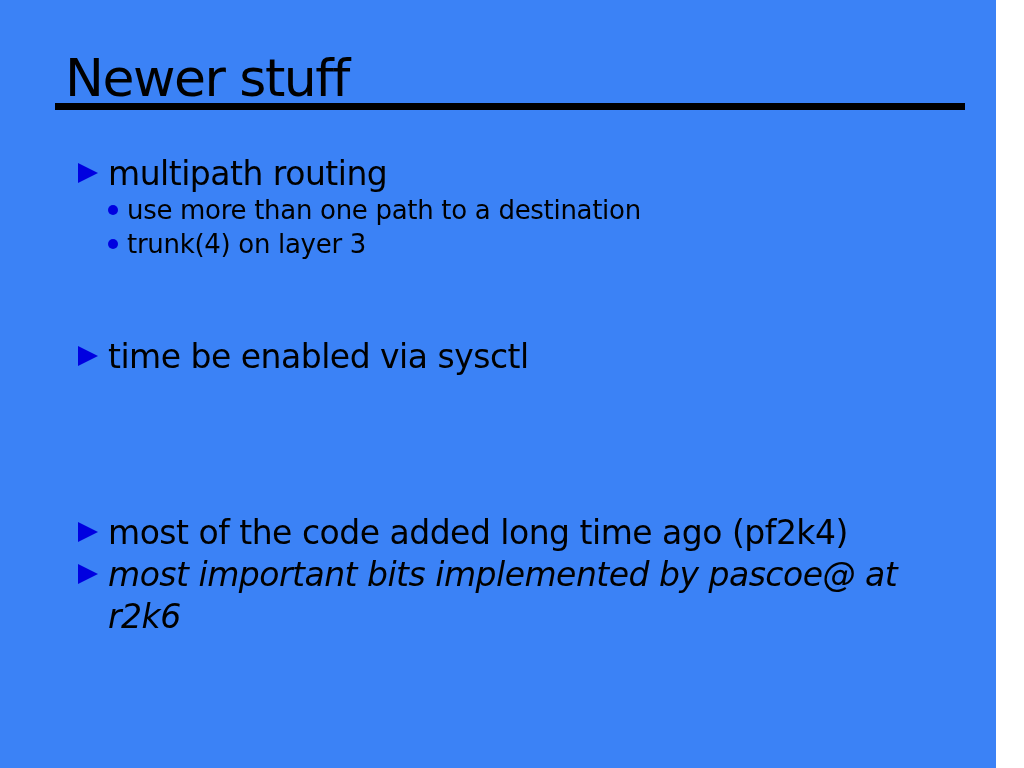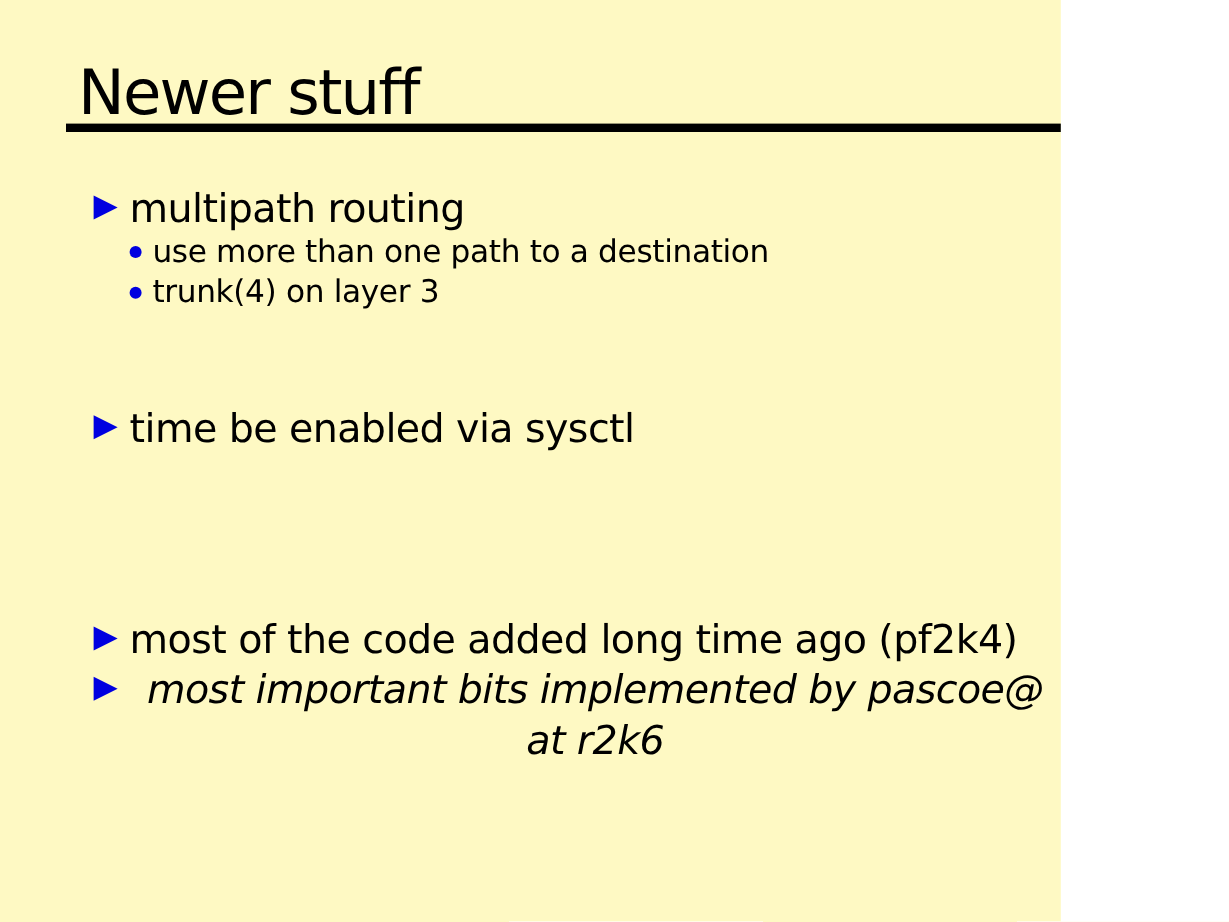--- a/index.html
+++ b/index.html
@@ -2,23 +2,23 @@
 <html><head>
 <meta charset="utf-8">
 <style>
   html, body {
     margin: 0;
     padding: 0;
     background: #ffffff;
   }
   .slide {
     position: relative;
-    width: 884px;
+    width: 996px;
     height: 768px;
-    background: #fef9c3;
+    background: #3b82f6;
     overflow: hidden;
     font-family: "DejaVu Sans", "Liberation Sans", sans-serif;
     color: #000000;
   }
   .slide-title {
     position: absolute;
     left: 65px;
     top: 52px;
     font-size: 52px;
     line-height: 52px;
@@ -33,21 +33,20 @@
     top: 103px;
     width: 910px;
     height: 7px;
     background: #000000;
   }
   .l1-row {
     position: absolute;
     left: 78px;
     display: flex;
     align-items: flex-start;
-    text-align: center;
   }
   .tri {
     flex: 0 0 auto;
     width: 0;
     height: 0;
     border-left: 20px solid #0000e0;
     border-top: 10px solid transparent;
     border-bottom: 10px solid transparent;
     margin-top: 10px;
     margin-right: 10px;

